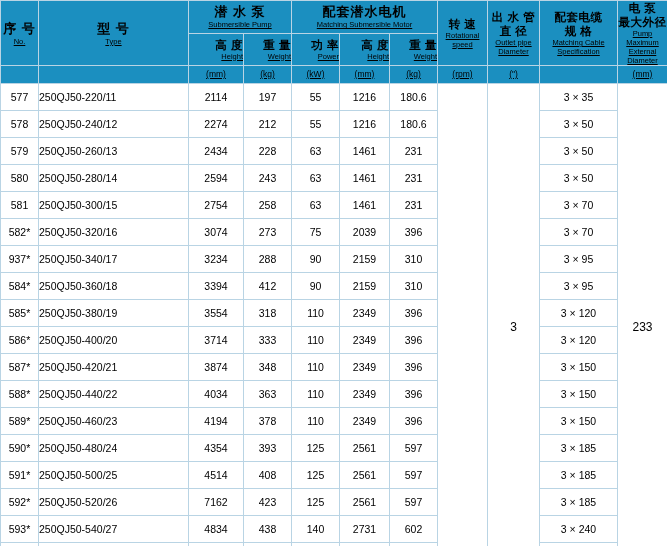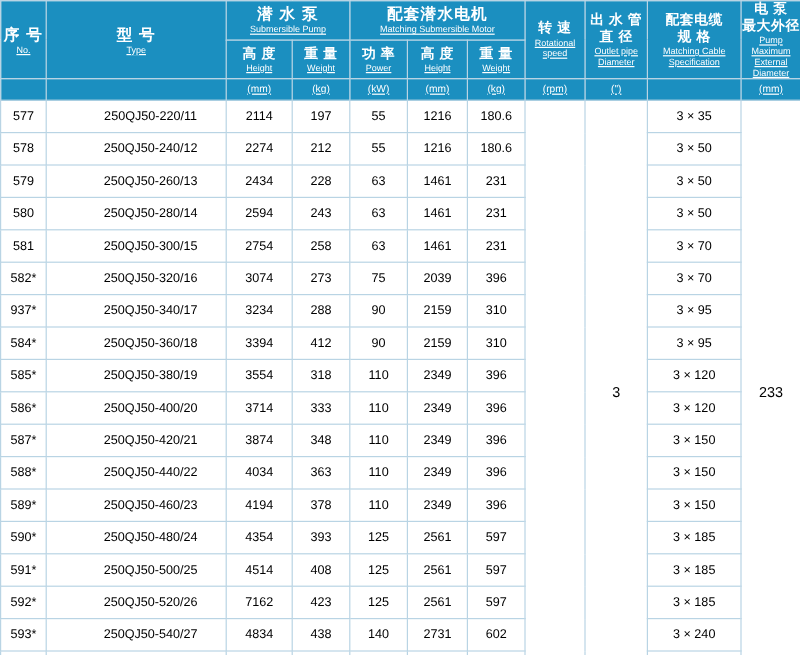--- a/index.html
+++ b/index.html
@@ -23,21 +23,21 @@
     table-layout: fixed;
   }
   table.spec td, table.spec th {
     border: 1px solid #b9d4e4;
     padding: 0;
     font-weight: normal;
   }
   
   thead td {
     background: #1b8fc0;
-    color: #ffffff;
+    color: #000000;
     text-align: center;
     vertical-align: middle;
     border: 1px solid #5fb4d8;
   }
   .hdr-cn {
     font-size: 13px;
     font-weight: bold;
     letter-spacing: 1px;
     line-height: 16px;
     display: block;
@@ -55,36 +55,36 @@
     display: block;
     font-weight: normal;
     text-decoration: underline;
   }
   .hdr-unit {
     font-size: 8.5px;
     line-height: 11px;
     display: block;
   }
   .row-top td { height: 30px; }
-  .row-mid td { height: 30px; }
+  .row-mid td { height: 30px; text-align: right; }
   .row-unit td { height: 17px; text-decoration: underline; }
 
   
   tbody td {
     background: #ffffff;
     color: #000000;
     font-size: 10.5px;
     text-align: center;
     height: 26px;
     border: 1px solid #cfe3ef;
   }
   tbody tr td.col-no { text-align: center; padding-left: 0; }
   tbody td.col-type {
-    text-align: center;
-    padding-left: 24px;
+    text-align: left;
+    padding-left: 0;
     font-size: 10.5px;
   }
   td.merge-cell {
     vertical-align: middle;
     text-align: center;
     font-size: 12px;
   }
   td.rot-speed {
     vertical-align: bottom;
     text-align: center;

